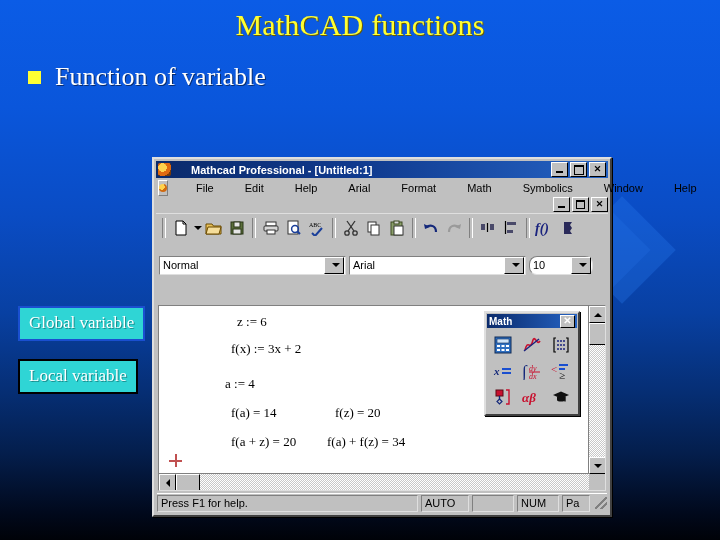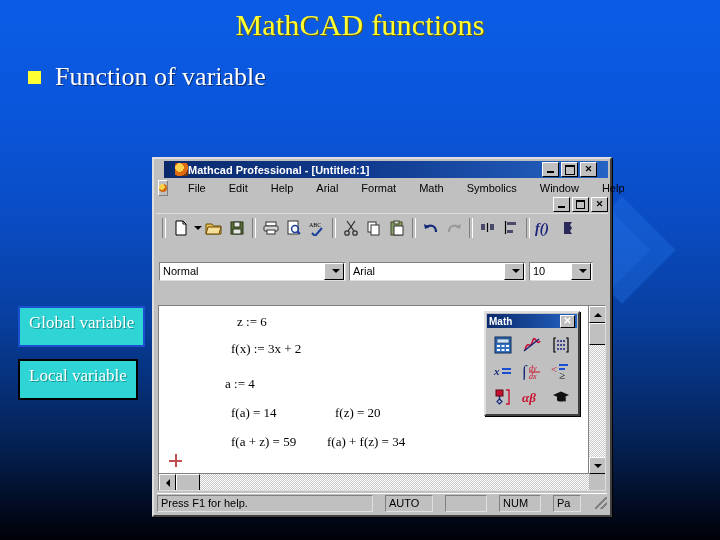--- a/index.html
+++ b/index.html
@@ -30,21 +30,21 @@
   }
   .bullet-row{
     position:absolute; left:28px; top:62px; display:flex; align-items:center; gap:14px;
   }
   .bullet-sq{ width:13px; height:13px; background:#ffff33; display:block; }
   .bullet-text{ color:#ffffff; font-size:26px; text-shadow:1px 1px 0 #0a2d6e; }
 
   
   .callout{
     position:absolute; background:#2fd5d5;
-    color:#ffffff; font-size:17px; padding:5px 9px 12px 9px;
+    color:#ffffff; font-size:17px; padding:5px 9px 6px 9px;
     text-shadow:1px 1px 0 #1a8c8c; white-space:nowrap;
   }
   #callout-global{ left:18px; top:306px; border:2px solid #1a4fd0; }
   #callout-local { left:18px; top:359px; border:2px solid #000000; }
 
   .connector{ position:absolute; background:#1b6ad8; height:2px; transform-origin:0 0; }
   #conn-global{ left:182px; top:317px; width:58px; background:#1b6ad8; }
   #conn-local{
     left:183px; top:364px; width:70px; height:2px; background:#000;
     transform:rotate(-24deg); transform-origin:0 50%;
@@ -52,44 +52,44 @@
 
   
   .win{
     position:absolute; left:152px; top:157px; width:456px; height:356px;
     background:#c0c0c0; border:2px solid #dfdfdf;
     border-right-color:#404040; border-bottom-color:#404040;
     box-shadow:1px 1px 0 #000;
     font-family:"Liberation Sans", sans-serif;
   }
   .titlebar{
-    height:17px; margin:2px 2px 0 10px;
+    height:17px; margin:2px 2px 0 2px;
     background:linear-gradient(90deg,#0a2a6b 0%,#103a8e 45%,#2563c4 100%);
-    display:flex; align-items:center; padding:0 11px; gap:0;
+    display:flex; align-items:center; padding:0 2px; gap:20px;
   }
   .app-icon{
     width:13px; height:13px; border-radius:2px;
     background:radial-gradient(circle at 35% 35%, #ffd24d 0 35%, #e06a10 36% 70%, #7a3a06 71% 100%);
     flex:0 0 auto;
   }
   .title-text{ color:#fff; font-size:11px; font-weight:bold; flex:1 1 auto; white-space:nowrap; overflow:hidden; }
   .btnbox{ display:flex; gap:2px; }
   .winbtn{
     width:15px; height:13px; background:#c0c0c0;
     border:1px solid #fff; border-right-color:#000; border-bottom-color:#000;
     font-size:8px; line-height:11px; text-align:center; color:#000;
     display:flex; align-items:center; justify-content:center; font-family:"Liberation Sans",sans-serif;
   }
   .winbtn .gl{ display:block; font-size:9px; font-weight:bold; line-height:1; }
   .min-gl{ width:7px; height:2px; background:#000; margin-top:5px; }
   .max-gl{ width:8px; height:7px; border:1px solid #000; border-top-width:2px; }
   .rest-gl{ width:7px; height:6px; border:1px solid #000; border-top-width:2px; position:relative; }
 
   .menubar{
-    height:18px; margin:1px 2px 0 2px; display:flex; align-items:center; gap:11px;
+    height:18px; margin:1px 2px 0 2px; display:flex; align-items:center; gap:19px;
     background:#c0c0c0; padding-left:2px;
   }
   .mdi-icon{
     width:14px; height:14px; margin-right:3px;
     background:#c0c0c0; border:1px solid #fff; border-right-color:#808080; border-bottom-color:#808080;
     display:flex; align-items:center; justify-content:center;
   }
   .mdi-icon b{
     width:8px;height:8px;border-radius:50%;
     background:radial-gradient(circle at 35% 35%,#ffd24d 0 40%,#d06a10 41% 100%);
@@ -103,38 +103,38 @@
     margin:1px 2px 0 2px; height:28px; display:flex; align-items:center;
     background:#c0c0c0; padding-left:3px; gap:1px;
     border-top:1px solid #dfdfdf;
   }
   .tsep{ width:2px; height:20px; border-left:1px solid #808080; border-right:1px solid #fff; margin:0 3px; }
   .tbtn{ width:22px; height:22px; display:flex; align-items:center; justify-content:center; }
   .tbtn svg{ display:block; }
   .tarrow{ width:9px; height:22px; display:flex; align-items:center; justify-content:center; font-size:7px; }
 
   .formatbar{
-    margin:18px 2px 0 2px; height:22px; display:flex; align-items:center; gap:3px; padding-left:3px;
+    margin:12px 2px 0 2px; height:22px; display:flex; align-items:center; gap:3px; padding-left:3px;
   }
   .combo{
     height:17px; background:#fff; border:1px solid #808080; border-right-color:#dfdfdf; border-bottom-color:#dfdfdf;
     display:flex; align-items:center; font-size:11px; color:#000;
   }
   .combo span{ padding-left:3px; flex:1 1 auto; white-space:nowrap; overflow:hidden; }
   .combo .arrow{
     width:15px; height:15px; margin:1px; flex:0 0 auto;
     background:#c0c0c0; border:1px solid #fff; border-right-color:#000; border-bottom-color:#000;
     display:flex; align-items:center; justify-content:center;
   }
   .caret-dn{ width:0;height:0;border-left:4px solid transparent;border-right:4px solid transparent;border-top:4px solid #000; }
   .caret-up{ width:0;height:0;border-left:4px solid transparent;border-right:4px solid transparent;border-bottom:4px solid #000; }
   .caret-lf{ width:0;height:0;border-top:4px solid transparent;border-bottom:4px solid transparent;border-right:4px solid #000; }
   #combo-style{ width:185px; }
   #combo-font{ width:175px;gap:24px; }
-  #combo-size{ width:62px; }
+  #combo-size{ width:62px;border-radius:8px; }
 
   .doc-wrap{
     position:absolute; left:4px; top:146px; right:4px; bottom:24px;
     border:1px solid #808080; border-right-color:#dfdfdf; border-bottom-color:#dfdfdf;
     background:#a3a3a3; overflow:hidden;
   }
   .doc-canvas{ position:absolute; left:0; top:0; right:16px; bottom:16px; background:#fff; overflow:hidden; }
 
   .mathexpr{
     position:absolute; font-family:"Liberation Serif", serif; color:#000; font-size:13px; white-space:nowrap;
@@ -167,21 +167,21 @@
     position:absolute; left:0; top:17px; width:15px; height:20px; background:#c0c0c0;
     border:1px solid #fff; border-right-color:#000; border-bottom-color:#000;
   }
   .thumb-h{
     position:absolute; left:17px; top:0; width:22px; height:15px; background:#c0c0c0;
     border:1px solid #fff; border-right-color:#000; border-bottom-color:#000;
   }
 
   .statusbar{
     position:absolute; left:3px; right:3px; bottom:3px; height:18px;
-    display:flex; align-items:center; gap:12px;
+    display:flex; align-items:center; gap:3px;
     border-top:1px solid #fff;
   }
   .st-panel{
     height:15px; border:1px solid #808080; border-right-color:#dfdfdf; border-bottom-color:#dfdfdf;
     font-size:11px; color:#000; display:flex; align-items:center; padding:0 3px; white-space:nowrap;
   }
   .st-msg{ flex:1 1 auto; }
   .grip{
     width:12px;height:12px; margin-left:2px;
     background:
@@ -427,21 +427,21 @@
     </span>
   </div>
 
   <div class="doc-wrap">
     <div class="doc-canvas">
       <span class="mathexpr" style="left:78px;  top:8px;">z := 6</span>
       <span class="mathexpr" style="left:72px;  top:35px;">f(x)  := 3x + 2</span>
       <span class="mathexpr" style="left:66px;  top:70px;">a := 4</span>
       <span class="mathexpr" style="left:72px;  top:99px;">f(a) = 14</span>
       <span class="mathexpr" style="left:176px; top:99px;">f(z) = 20</span>
-      <span class="mathexpr" style="left:72px;  top:128px;">f(a + z) = 59</span>
+      <span class="mathexpr" style="left:72px;  top:128px;">f(a + z) = 20</span>
       <span class="mathexpr" style="left:168px; top:128px;">f(a) + f(z) = 34</span>
 
       <span class="crosshair">
         <i class="h"></i>
           <i class="v"></i>
       </span>
     </div>
 
     <div class="sb-v">
       <span class="sbbtn top">

